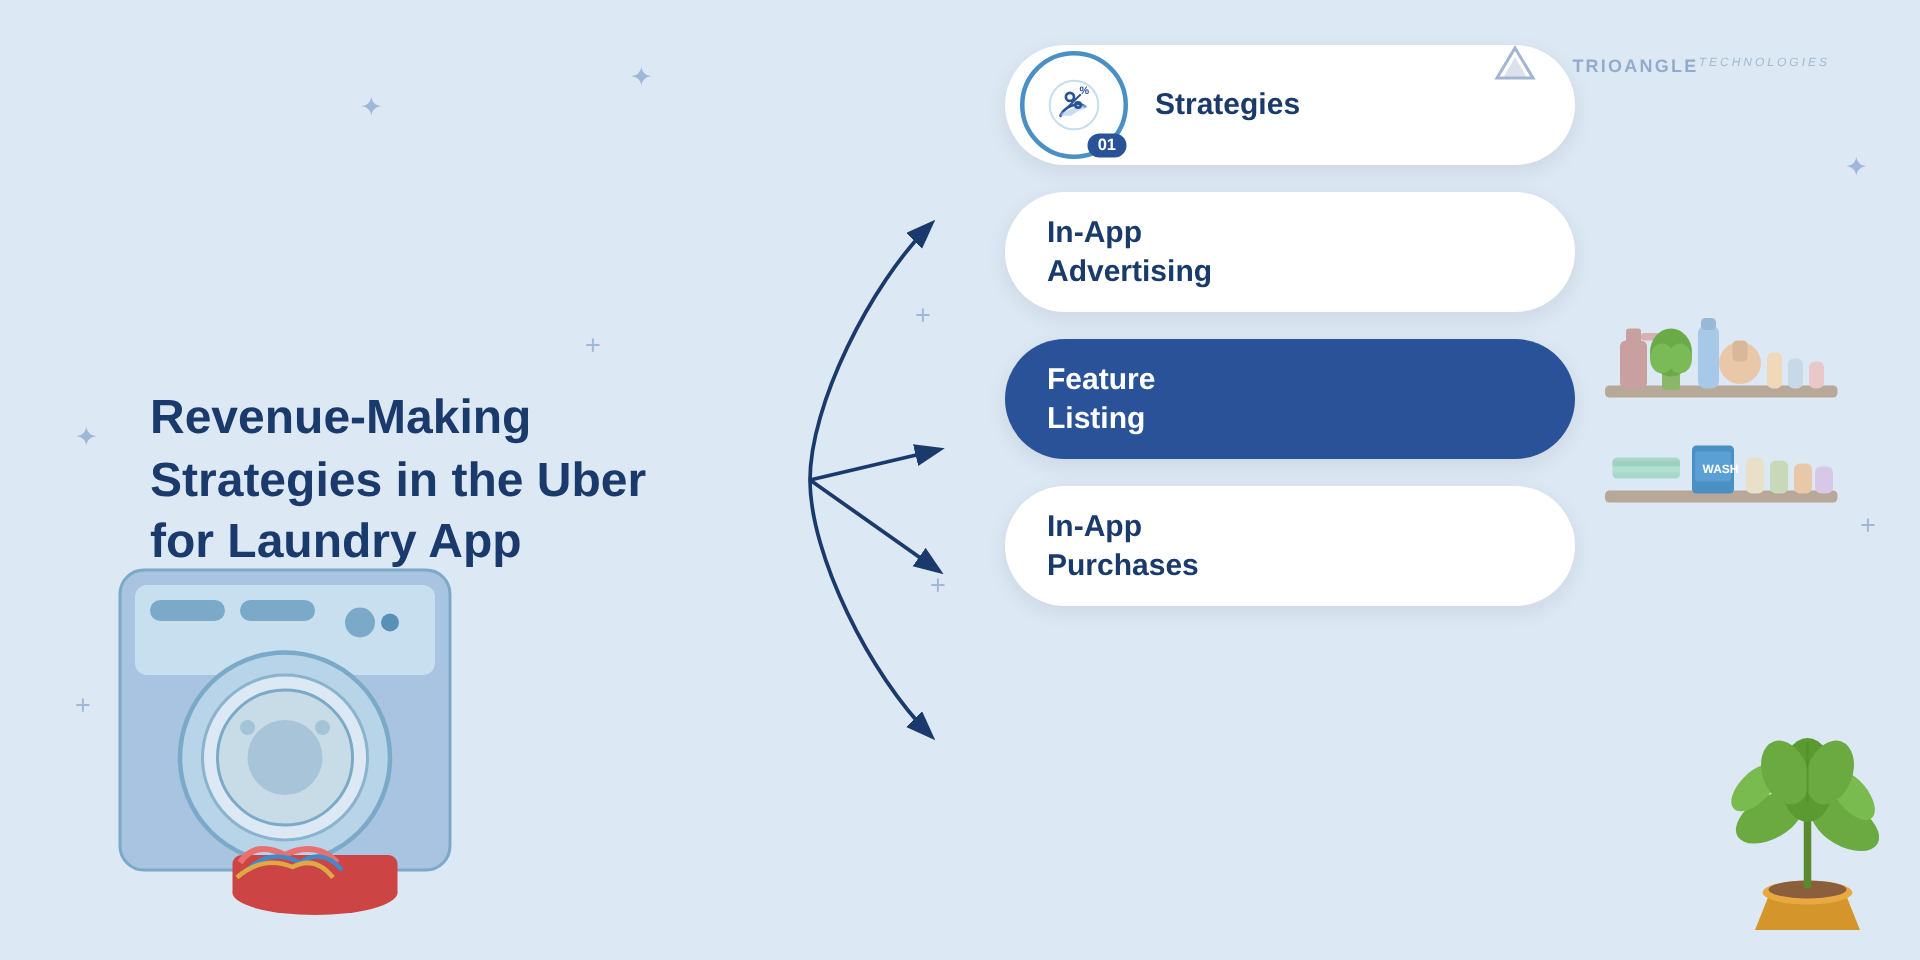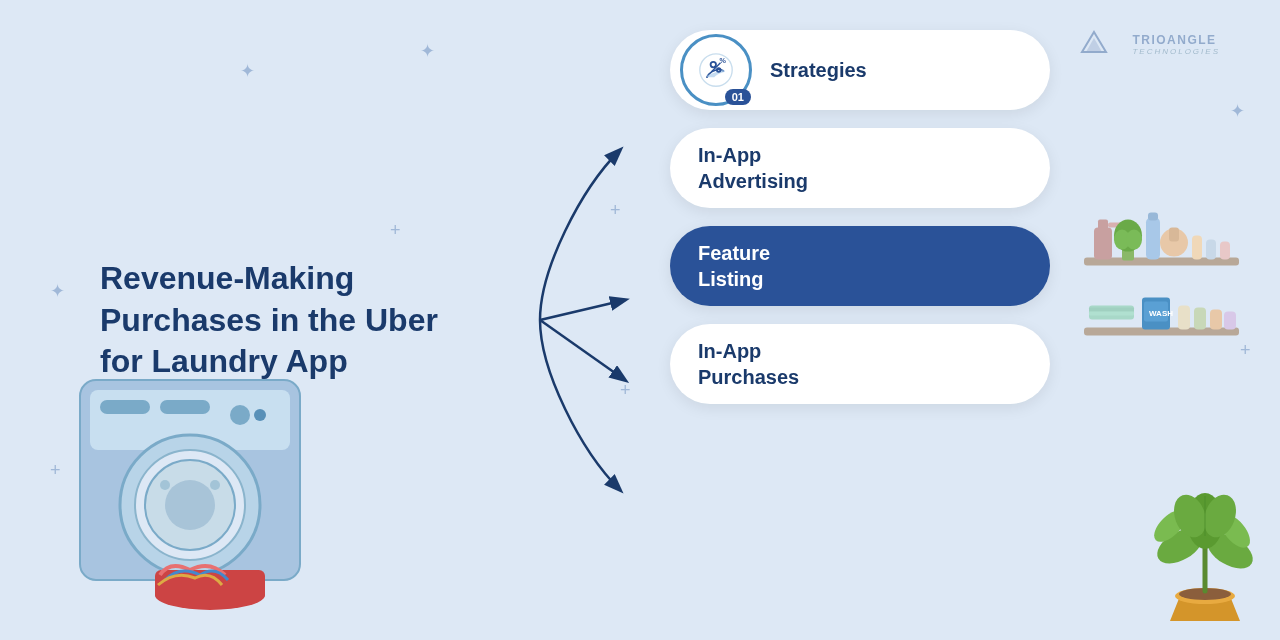--- a/index.html
+++ b/index.html
@@ -121,21 +121,21 @@
       top: 30px;
       display: flex;
       align-items: center;
       gap: 8px;
       opacity: 0.5;
     }
 
     
     .shelf-container {
       position: absolute;
-      right: 36px;
+      right: 50px;
       top: 50%;
       transform: translateY(-60%);
       width: 160px;
     }
 
     
     .plant-container {
       position: absolute;
       right: 20px;
       bottom: 10px;
@@ -149,21 +149,21 @@
 <span class="star" style="left:420px;top:40px;">✦</span>
 <span class="star" style="left:50px;top:280px;">✦</span>
 <span class="star" style="left:390px;top:220px;">+</span>
 <span class="star" style="left:610px;top:200px;">+</span>
 <span class="star" style="left:620px;top:380px;">+</span>
 <span class="star" style="left:1230px;top:100px;">✦</span>
 <span class="star" style="left:1240px;top:340px;">+</span>
 <span class="star" style="left:50px;top:460px;">+</span>
 
 <div class="left-section">
-  <h1 class="main-title">Revenue-Making Purchases in the Uber for Laundry App</h1>
+  <h1 class="main-title">Revenue-Making Strategies in the Uber for Laundry App</h1>
 </div>
 
 <div class="washer-container">
   <svg viewBox="0 0 280 260" xmlns="http://www.w3.org/2000/svg">
 
     <rect x="20" y="20" width="220" height="200" rx="16" fill="#a8c4e0" stroke="#7aaac8" stroke-width="2"></rect>
     <rect x="30" y="30" width="200" height="60" rx="8" fill="#c8dff0"></rect>
 
     <rect x="40" y="40" width="50" height="14" rx="7" fill="#7aaac8"></rect>
     <rect x="100" y="40" width="50" height="14" rx="7" fill="#7aaac8"></rect>
@@ -237,21 +237,21 @@
 Purchases</span>
   </div>
 
 </div>
 
 <div class="brand-logo">
   <svg width="28" height="28" viewBox="0 0 28 28" xmlns="http://www.w3.org/2000/svg">
     <polygon points="14,2 26,22 2,22" fill="none" stroke="#4a6fa5" stroke-width="2"></polygon>
     <polygon points="14,8 22,22 6,22" fill="#4a6fa5" opacity="0.4"></polygon>
   </svg>
-  <div style="display:flex;flex-direction:column;margin-left:16px;">
+  <div style="display:flex;flex-direction:row;margin-left:16px;">
     <span style="font-size:12px;font-weight:800;color:#4a6fa5;letter-spacing:1.5px;">TRIOANGLE</span>
     <span style="font-size:8px;color:#6a8fa5;letter-spacing:2px;font-style:italic;">TECHNOLOGIES</span>
   </div>
 </div>
 
 <div class="shelf-container">
   <svg viewBox="0 0 160 200" xmlns="http://www.w3.org/2000/svg">
 
     <rect x="0" y="60" width="155" height="8" rx="3" fill="#b8a898"></rect>
 

